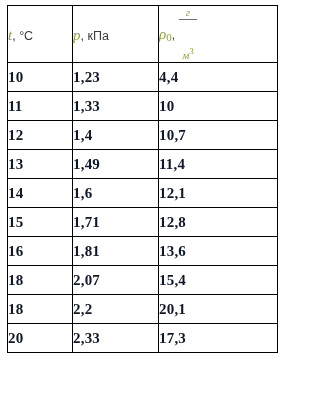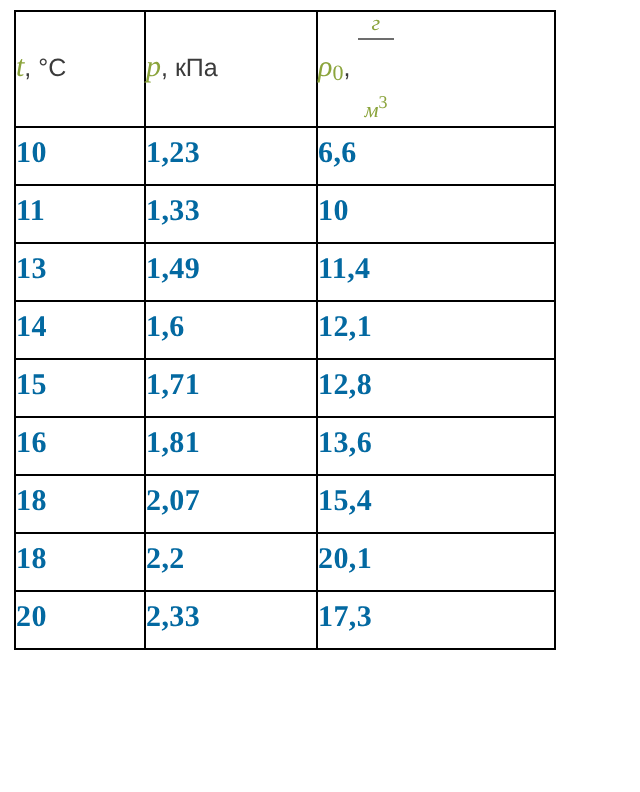--- a/index.html
+++ b/index.html
@@ -52,21 +52,21 @@
     padding-right: 4px;
   }
 
   .body-cell {
     height: 28px;
     padding-left: 9px;
     padding-right: 4px;
     font-family: "Liberation Serif", serif;
     font-size: 15px;
     font-weight: bold;
-    color: #0369a1;
+    color: #0f172a;
     letter-spacing: 0.2px;
     white-space: nowrap;
   }
 
   .sym {
     font-family: "Liberation Serif", serif;
     font-style: italic;
     font-size: 15px;
     color: #8ba43c;
   }
@@ -164,29 +164,34 @@
         </th>
 
       </tr>
     </thead>
 
     <tbody>
 
       <tr>
         <td class="body-cell">10</td>
         <td class="body-cell">1,23</td>
-        <td class="body-cell">6,6</td>
+        <td class="body-cell">4,4</td>
       </tr>
 
       <tr>
         <td class="body-cell">11</td>
         <td class="body-cell">1,33</td>
         <td class="body-cell">10</td>
       </tr>
 
+      <tr>
+        <td class="body-cell">12</td>
+        <td class="body-cell">1,4</td>
+        <td class="body-cell">10,7</td>
+      </tr>
 
       <tr>
         <td class="body-cell">13</td>
         <td class="body-cell">1,49</td>
         <td class="body-cell">11,4</td>
       </tr>
 
       <tr>
         <td class="body-cell">14</td>
         <td class="body-cell">1,6</td>

